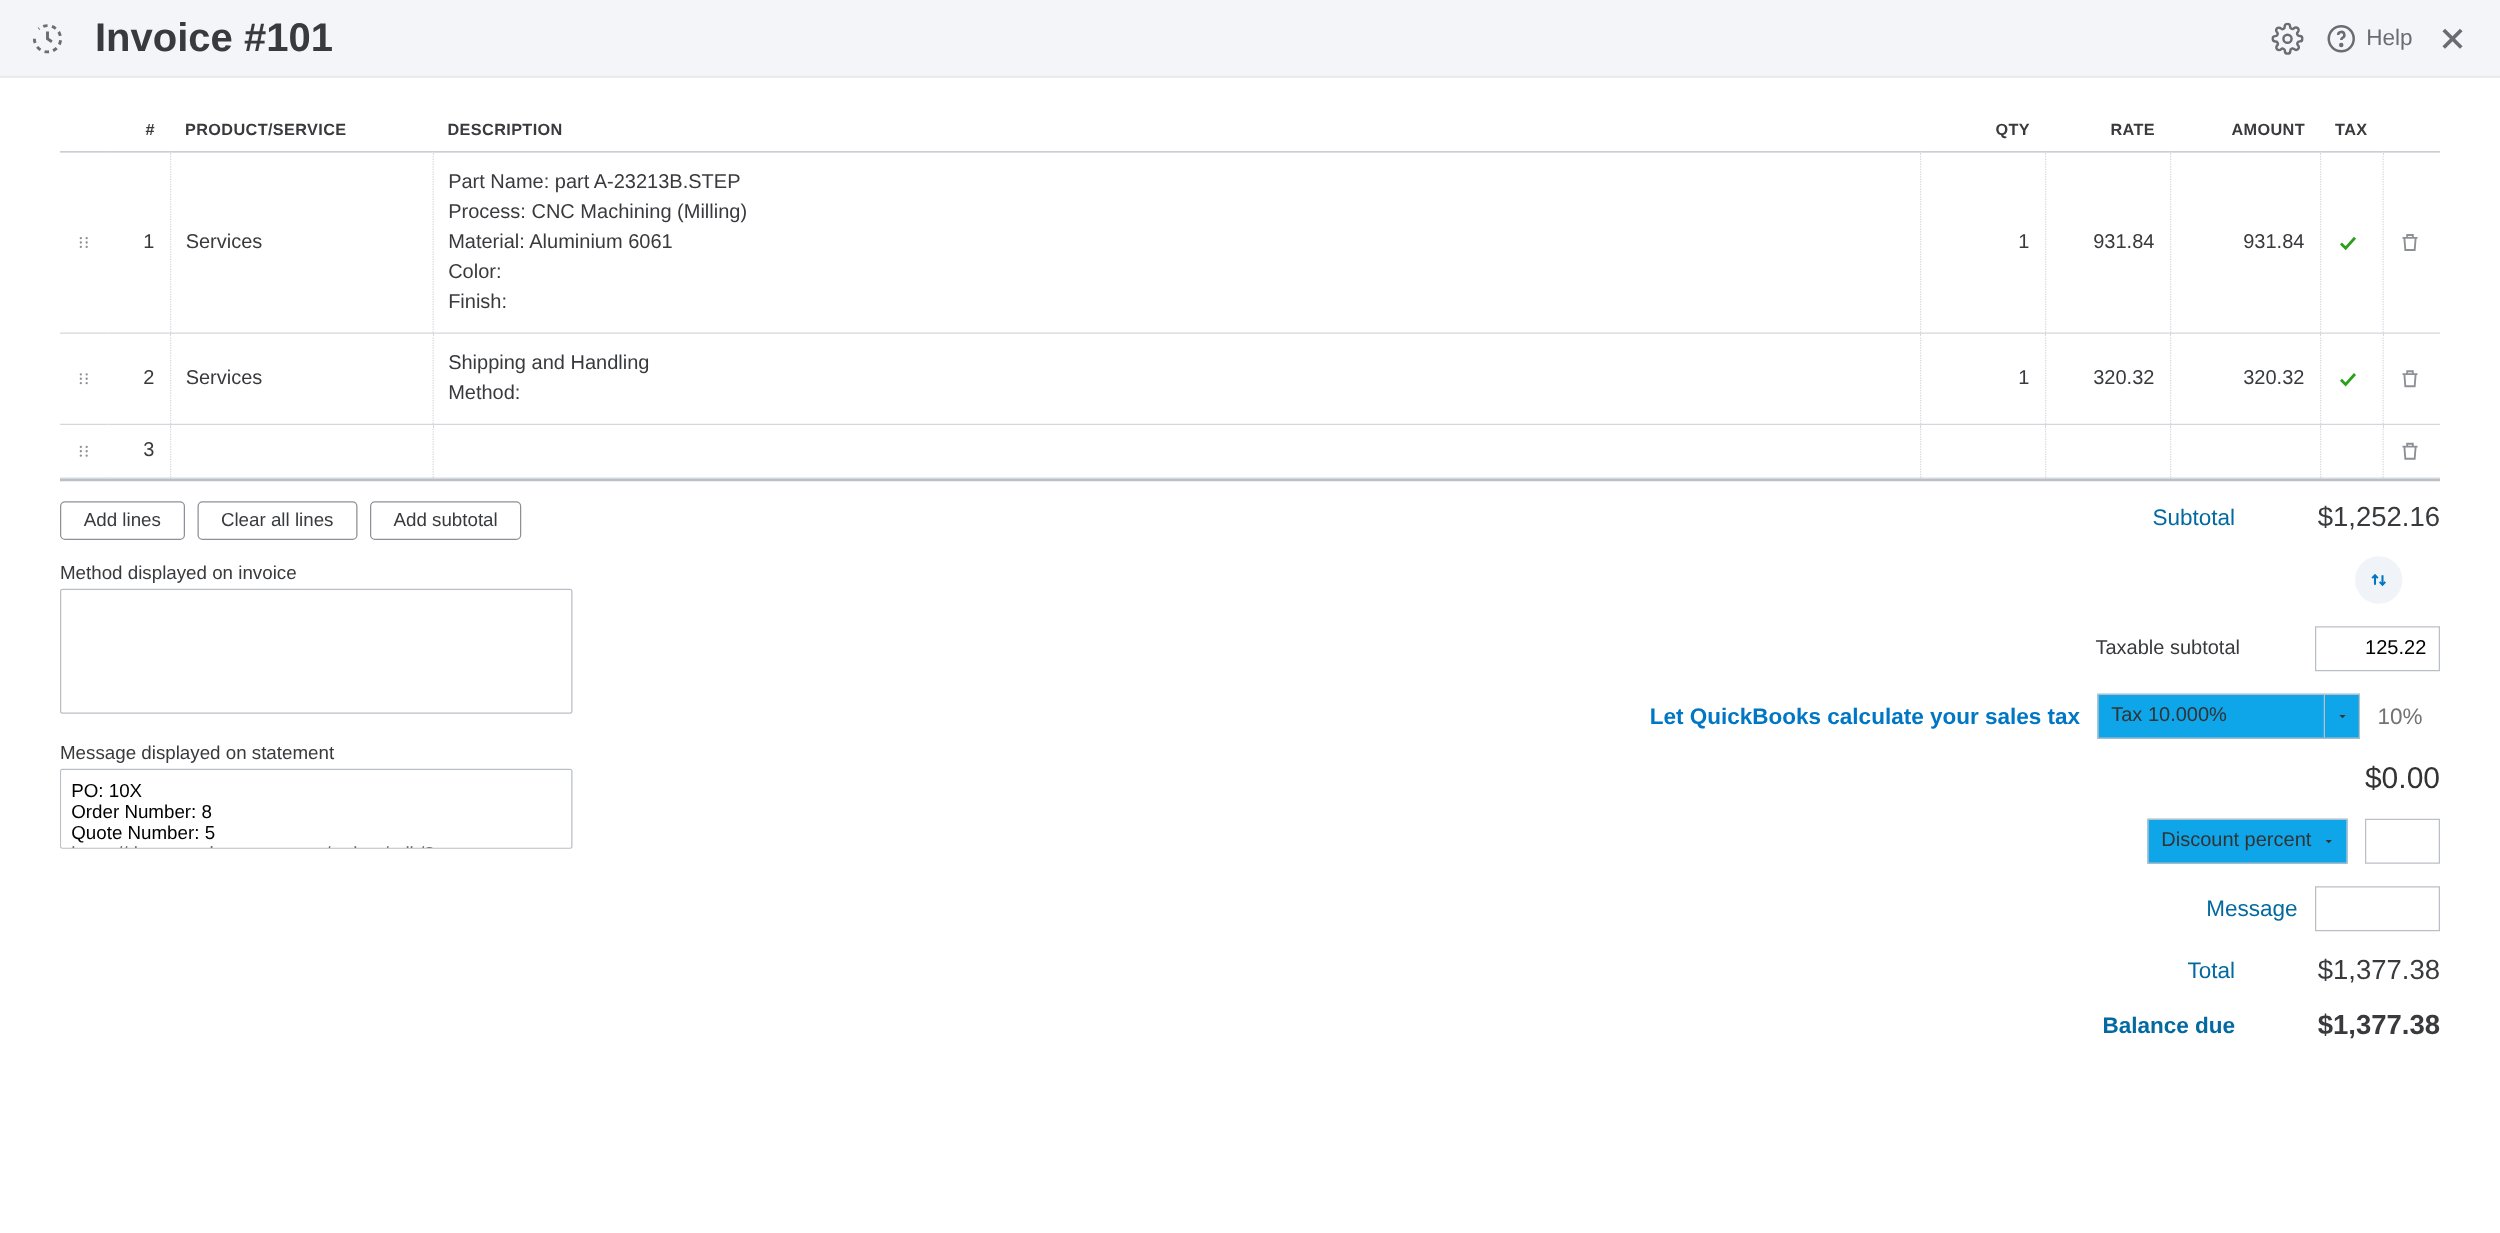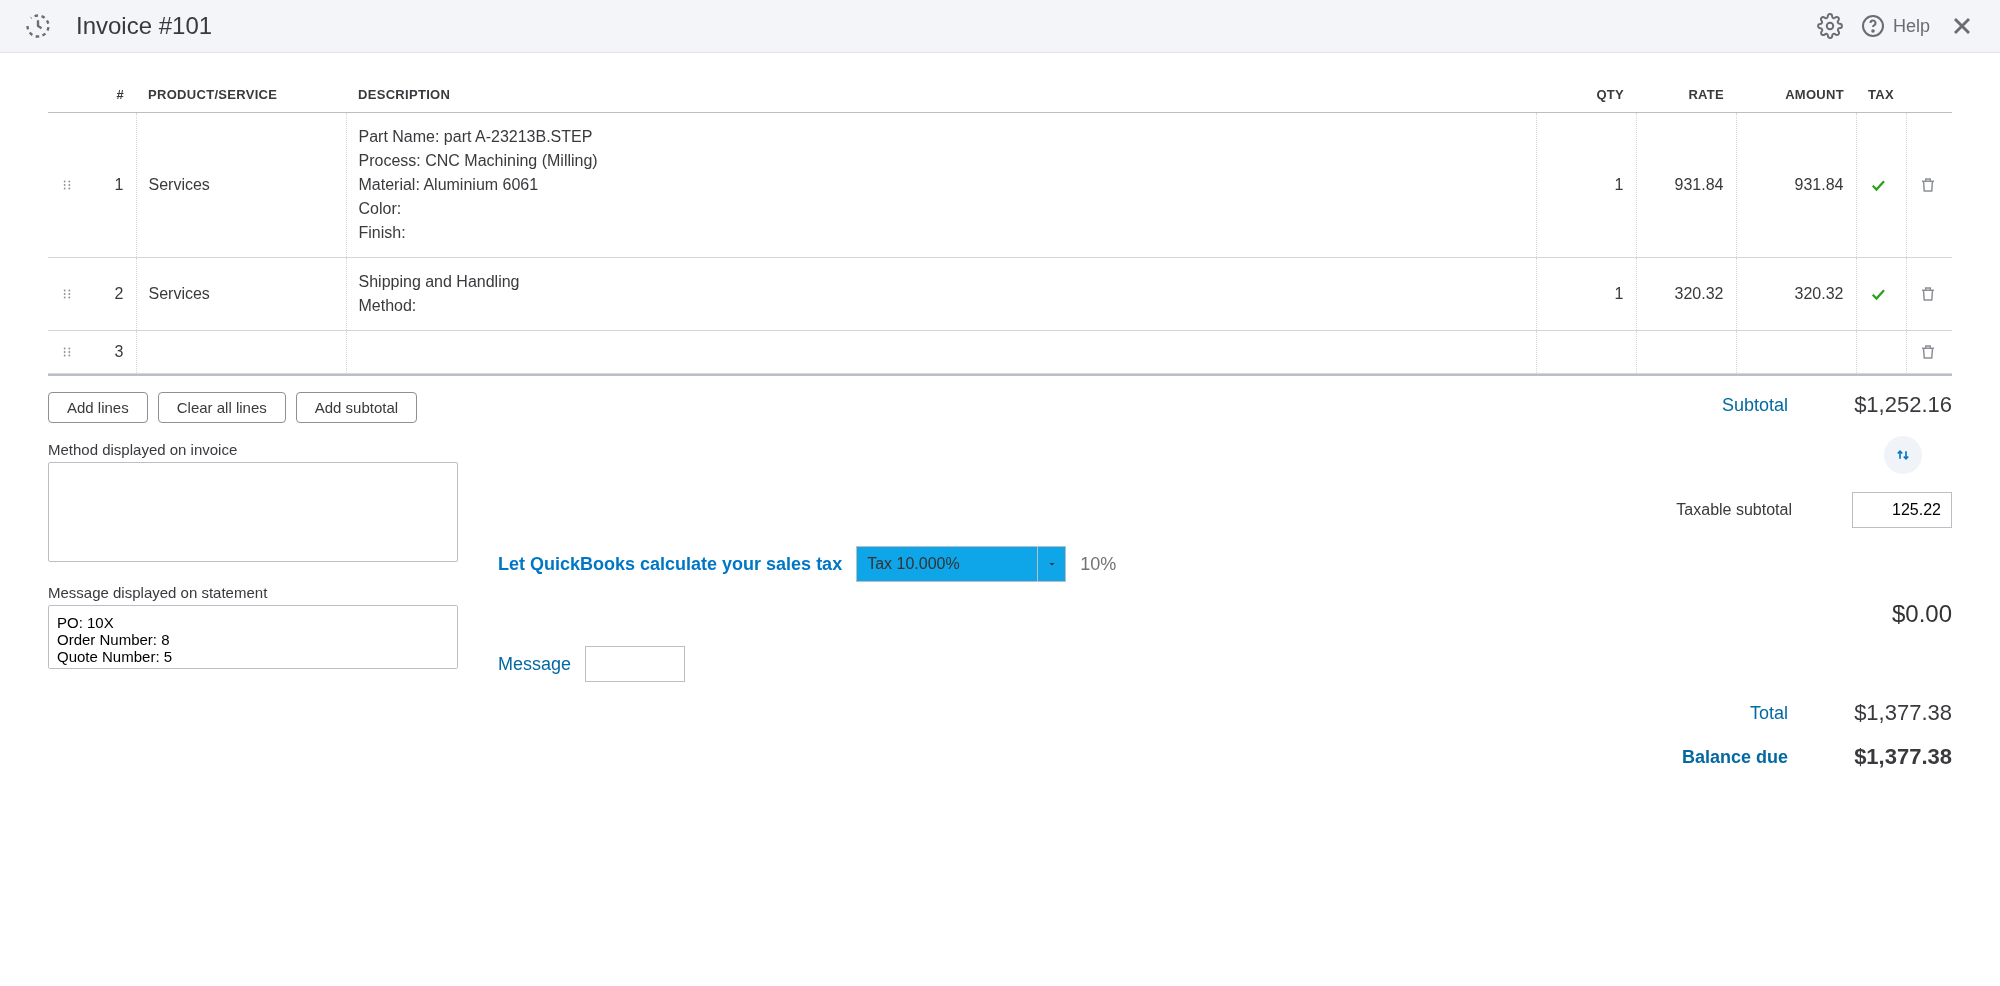--- a/index.html
+++ b/index.html
@@ -19,22 +19,22 @@
   padding: 12px 24px;
   border-bottom: 1px solid #e3e4e6;
 }
 .history-icon {
   width: 28px;
   height: 28px;
   margin-right: 24px;
   color: #6b6c72;
 }
 .page-title {
-  font-size: 24px;
-  font-weight: 400;
+  font-size: 32px;
+  font-weight: 700;
   color: #393a3d;
   flex: 1;
 }
 .header-actions {
   display: flex;
   align-items: center;
   gap: 18px;
   color: #6b6c72;
 }
 .icon-btn {
@@ -195,20 +195,21 @@
   position: relative;
 }
 .swap-row {
   display: flex;
   justify-content: flex-end;
   padding-right: 30px;
 }
 .tax-row {
   display: flex;
   align-items: center;
+  justify-content: flex-end;
   gap: 14px;
 }
 .tax-link {
   color: #0077c5;
   font-size: 18px;
   font-weight: 600;
   cursor: pointer;
 }
 .select-box {
   border: 1px solid #babec5;
@@ -469,20 +470,31 @@
               </svg>
           </span>
         </div>
         <span class="tax-pct">10%</span>
       </div>
 
       <div class="zero-row">
         <span>$0.00</span>
       </div>
 
+      <div class="tax-row">
+        <div class="select-box discount-select">
+          <span>Discount percent</span>
+          <span class="select-caret" style="border:none">
+            <svg width="12" height="12" viewBox="0 0 24 24" fill="currentColor">
+                <path d="M7 10l5 5 5-5z"></path>
+              </svg>
+          </span>
+        </div>
+        <input class="input-box discount-amt" value="" style="">
+      </div>
 
       <div class="tax-row">
         <span class="total-label">Message</span>
         <input class="input-box shipping-amt" value="" style="">
       </div>
 
       <div class="total-row">
         <span class="total-label">Total</span>
         <span class="total-value">$1,377.38</span>
       </div>

